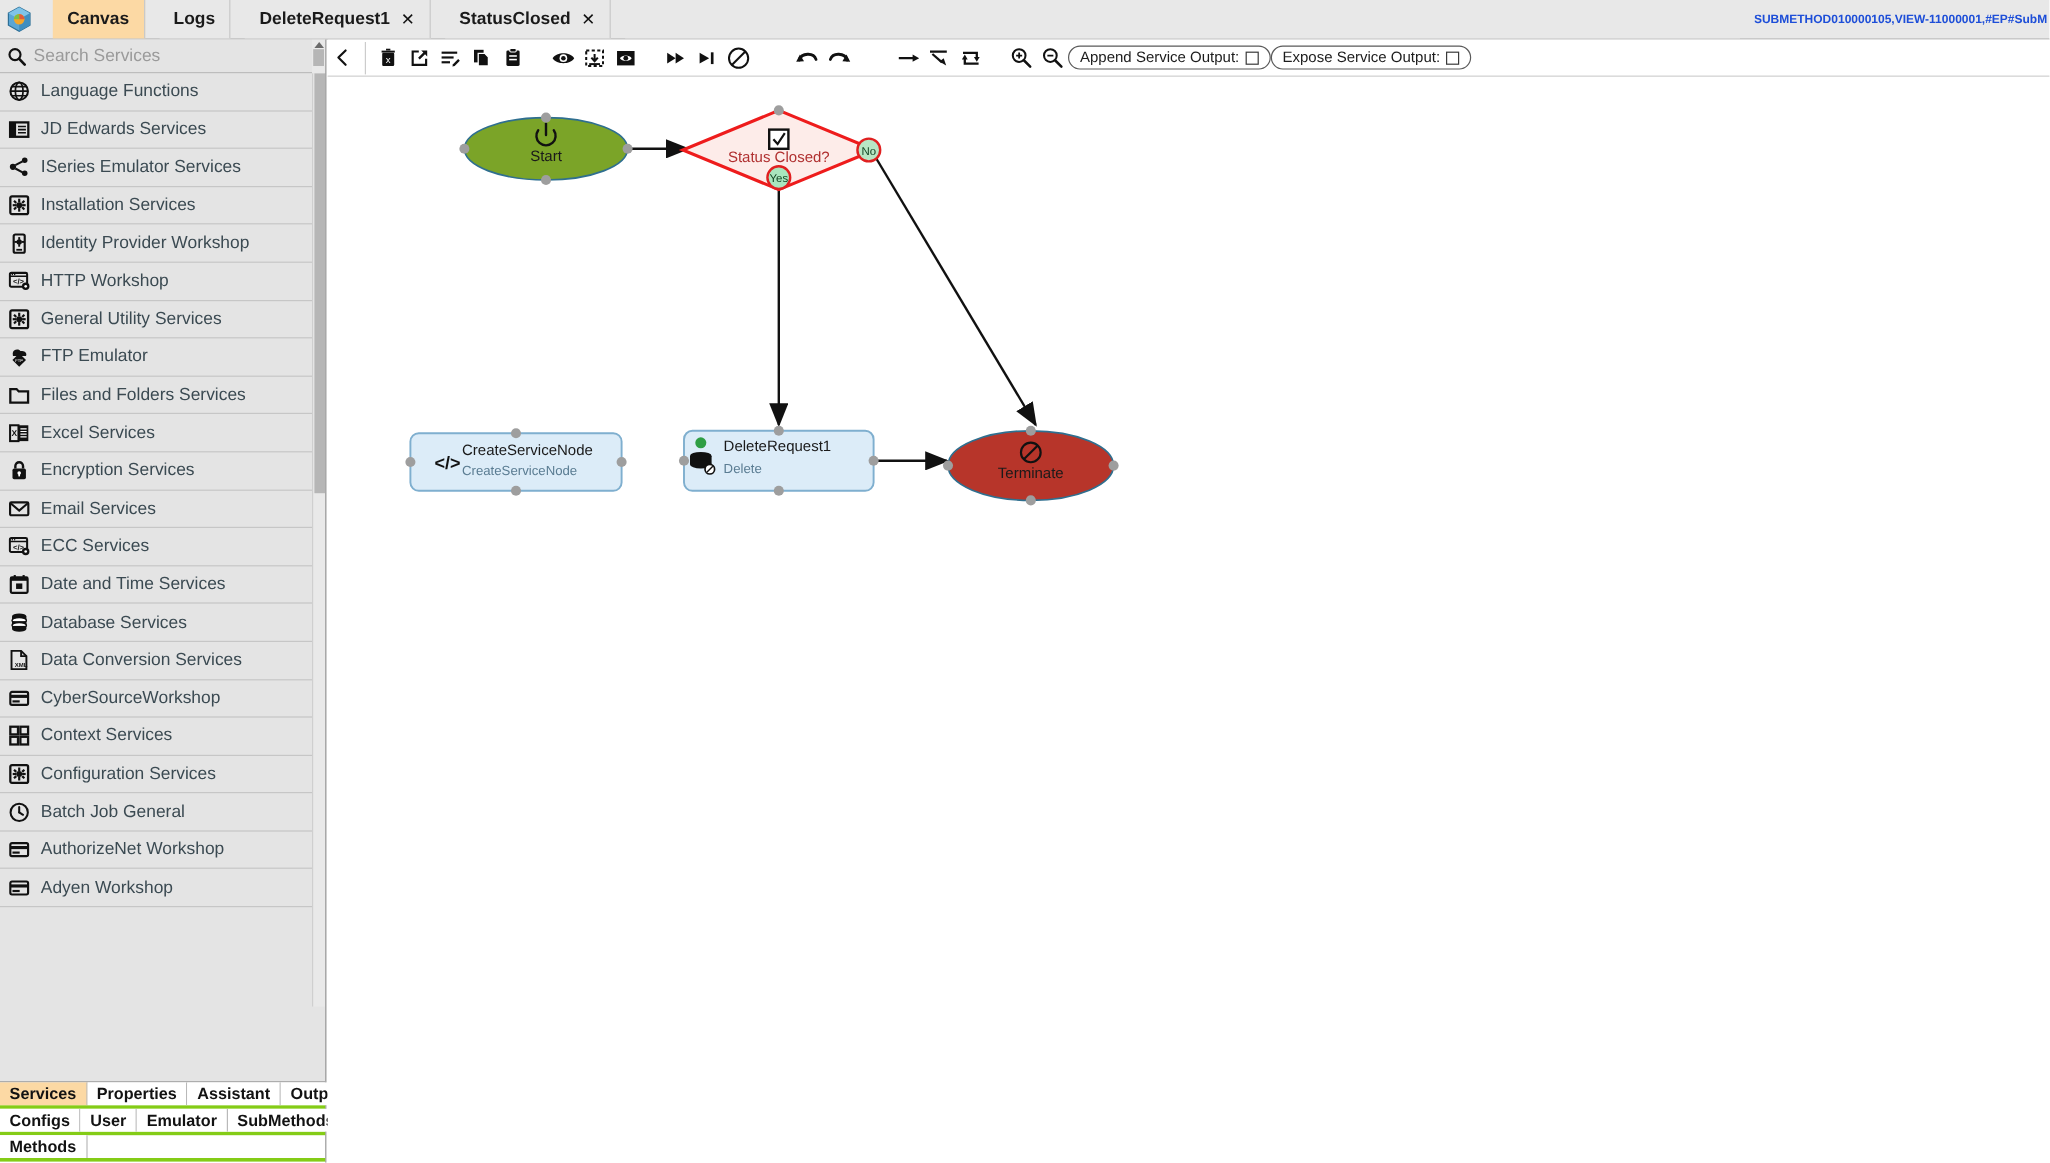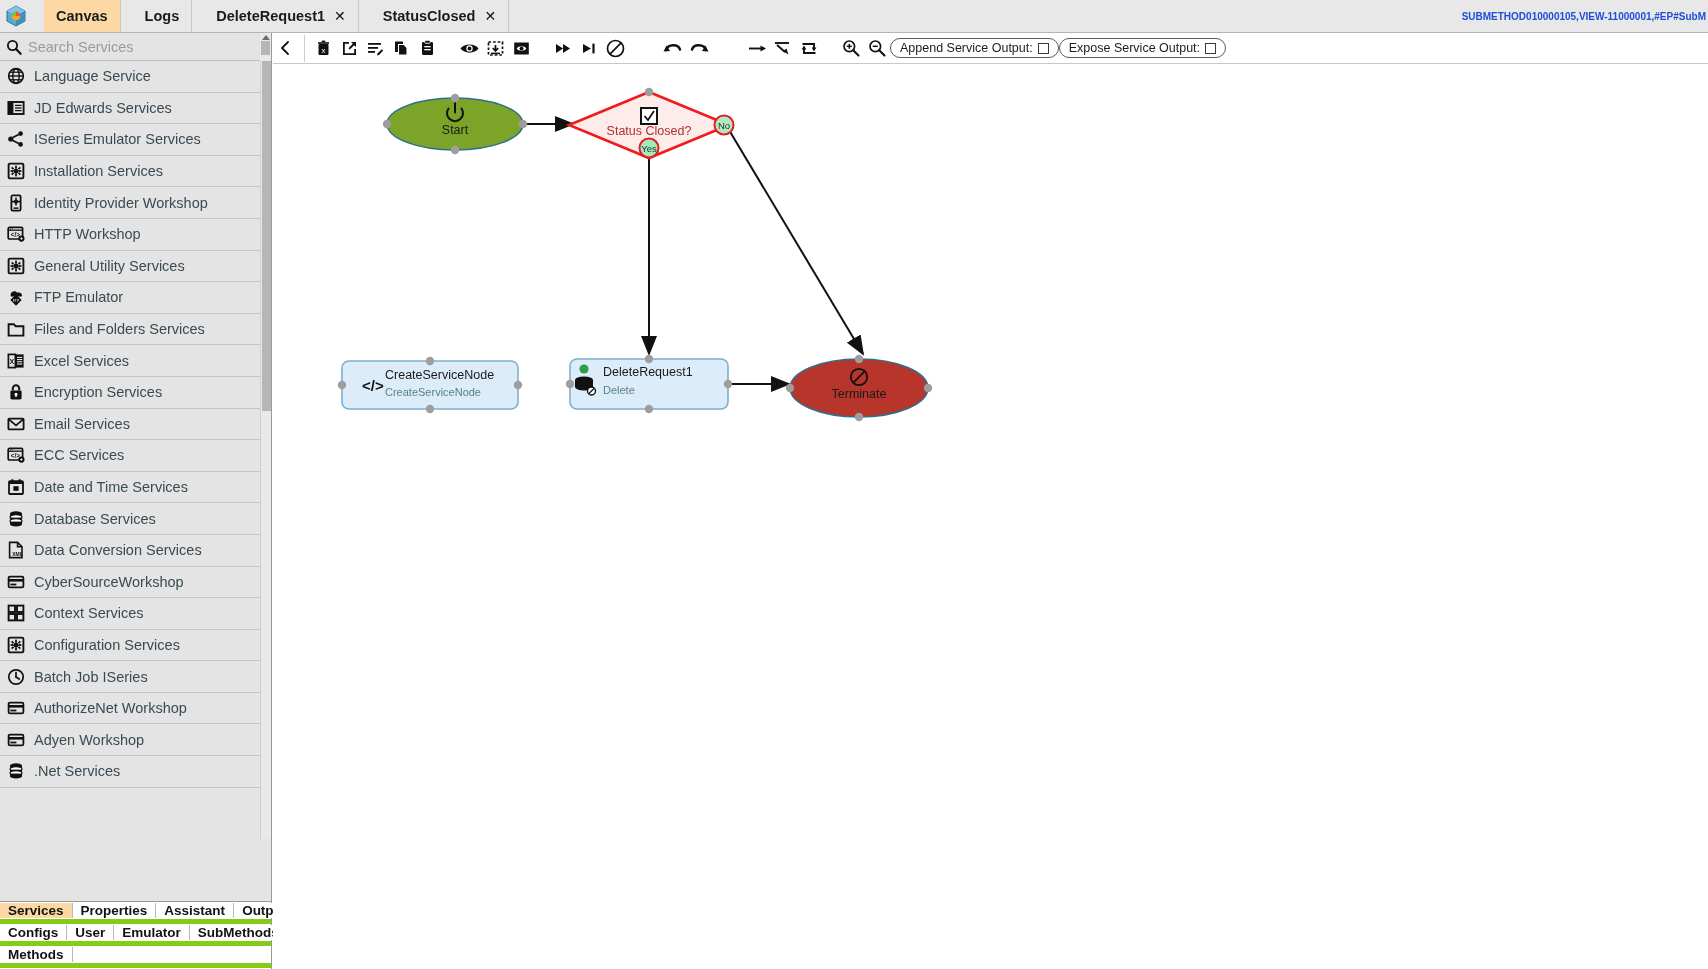--- a/index.html
+++ b/index.html
@@ -93,21 +93,21 @@
     border-bottom: 5px solid #6b6b6b;
   }
   .searchscroll .minithumb { width: 9px; height: 14px; background: #b6b6b6; margin-top: 1px; }
 
   
   .bottomtabs {
     position: absolute; left: 0; top: 901px; width: 272px; height: 68px;
     background: #ffffff; border-top: 1px solid #9a9a9a;
     border-right: 1px solid #999;
   }
-  .btrow { display: flex; height: 22px; border-bottom: 5px solid #84cc16; align-items: center; }
+  .btrow { display: flex; height: 22px; border-bottom: 3px solid #84cc16; }
   .bt {
     display: flex; align-items: center; padding: 0 8px;
     font-size: 13.5px; font-weight: bold; color: #121212;
     border-right: 1px solid #b9b9b9;
     background: #ffffff; white-space: nowrap; cursor: default;
   }
   .bt.active { background: #fcd9a4; }
   .btfill { flex: 1; }
 
   
@@ -196,21 +196,21 @@
     <div class="svcitem">
         <span class="ico">
           <svg width="18" height="18" viewBox="0 0 18 18">
             <circle cx="9" cy="9" r="7.3" fill="none" stroke="#111" stroke-width="1.7"></circle>
             <ellipse cx="9" cy="9" rx="3.2" ry="7.3" fill="none" stroke="#111" stroke-width="1.4"></ellipse>
             <line x1="1.8" y1="9" x2="16.2" y2="9" stroke="#111" stroke-width="1.4"></line>
             <line x1="3" y1="5.2" x2="15" y2="5.2" stroke="#111" stroke-width="1.3"></line>
             <line x1="3" y1="12.8" x2="15" y2="12.8" stroke="#111" stroke-width="1.3"></line>
           </svg>
         </span>
-        <span>Language Service</span>
+        <span>Language Functions</span>
       </div>
       <div class="svcitem">
         <span class="ico">
           <svg width="18" height="18" viewBox="0 0 18 18">
             <rect x="1.4" y="3" width="15.2" height="12" fill="none" stroke="#111" stroke-width="1.9"></rect>
             <rect x="1.4" y="3" width="5" height="12" fill="#111"></rect>
             <g stroke="#111" stroke-width="1.3">
               <line x1="8" y1="6.4" x2="14.6" y2="6.4"></line>
               <line x1="8" y1="9" x2="14.6" y2="9"></line>
               <line x1="8" y1="11.6" x2="14.6" y2="11.6"></line>
@@ -444,55 +444,41 @@
         <span>Configuration Services</span>
       </div>
       <div class="svcitem">
         <span class="ico">
           <svg width="18" height="18" viewBox="0 0 18 18">
             <circle cx="9" cy="9" r="7.2" fill="none" stroke="#111" stroke-width="1.7"></circle>
             <line x1="9" y1="4.6" x2="9" y2="9" stroke="#111" stroke-width="1.7" stroke-linecap="round"></line>
             <line x1="9" y1="9" x2="12.2" y2="11" stroke="#111" stroke-width="1.7" stroke-linecap="round"></line>
           </svg>
         </span>
-        <span>Batch Job ISeries</span>
+        <span>Batch Job General</span>
       </div>
       <div class="svcitem">
         <span class="ico">
           <svg width="18" height="18" viewBox="0 0 18 18">
             <rect x="1.6" y="3.6" width="14.8" height="10.8" rx="1.4" fill="none" stroke="#111" stroke-width="1.8"></rect>
             <rect x="1.6" y="6" width="14.8" height="2.6" fill="#111"></rect>
             <rect x="3.4" y="10.6" width="6" height="1.8" fill="#111"></rect>
           </svg>
         </span>
         <span>AuthorizeNet Workshop</span>
       </div>
       <div class="svcitem">
         <span class="ico">
           <svg width="18" height="18" viewBox="0 0 18 18">
             <rect x="1.6" y="3.6" width="14.8" height="10.8" rx="1.4" fill="none" stroke="#111" stroke-width="1.8"></rect>
             <rect x="1.6" y="6" width="14.8" height="2.6" fill="#111"></rect>
             <rect x="3.4" y="10.6" width="6" height="1.8" fill="#111"></rect>
           </svg>
         </span>
         <span>Adyen Workshop</span>
-      </div>
-      <div class="svcitem">
-        <span class="ico">
-          <svg width="18" height="18" viewBox="0 0 18 18">
-            <ellipse cx="9" cy="3.6" rx="6" ry="2.3" fill="#111"></ellipse>
-            <rect x="3" y="3.6" width="12" height="3.2" fill="#111"></rect>
-            <ellipse cx="9" cy="7" rx="6" ry="2.3" fill="#fff" stroke="#111" stroke-width="1.2"></ellipse>
-            <rect x="3" y="7.6" width="12" height="3.2" fill="#111"></rect>
-            <ellipse cx="9" cy="11" rx="6" ry="2.3" fill="#fff" stroke="#111" stroke-width="1.2"></ellipse>
-            <rect x="3" y="11.6" width="12" height="2.4" fill="#111"></rect>
-            <ellipse cx="9" cy="14.2" rx="6" ry="2.3" fill="#111"></ellipse>
-          </svg>
-        </span>
-        <span>.Net Services</span>
       </div>
   <div class="scrolltrack">
       <div class="scrollthumb"></div>
     </div>
     </div>
 </div>
 
 <div class="bottomtabs">
   <div class="btrow" id="btrow1">
       <div class="bt active">Services</div>

